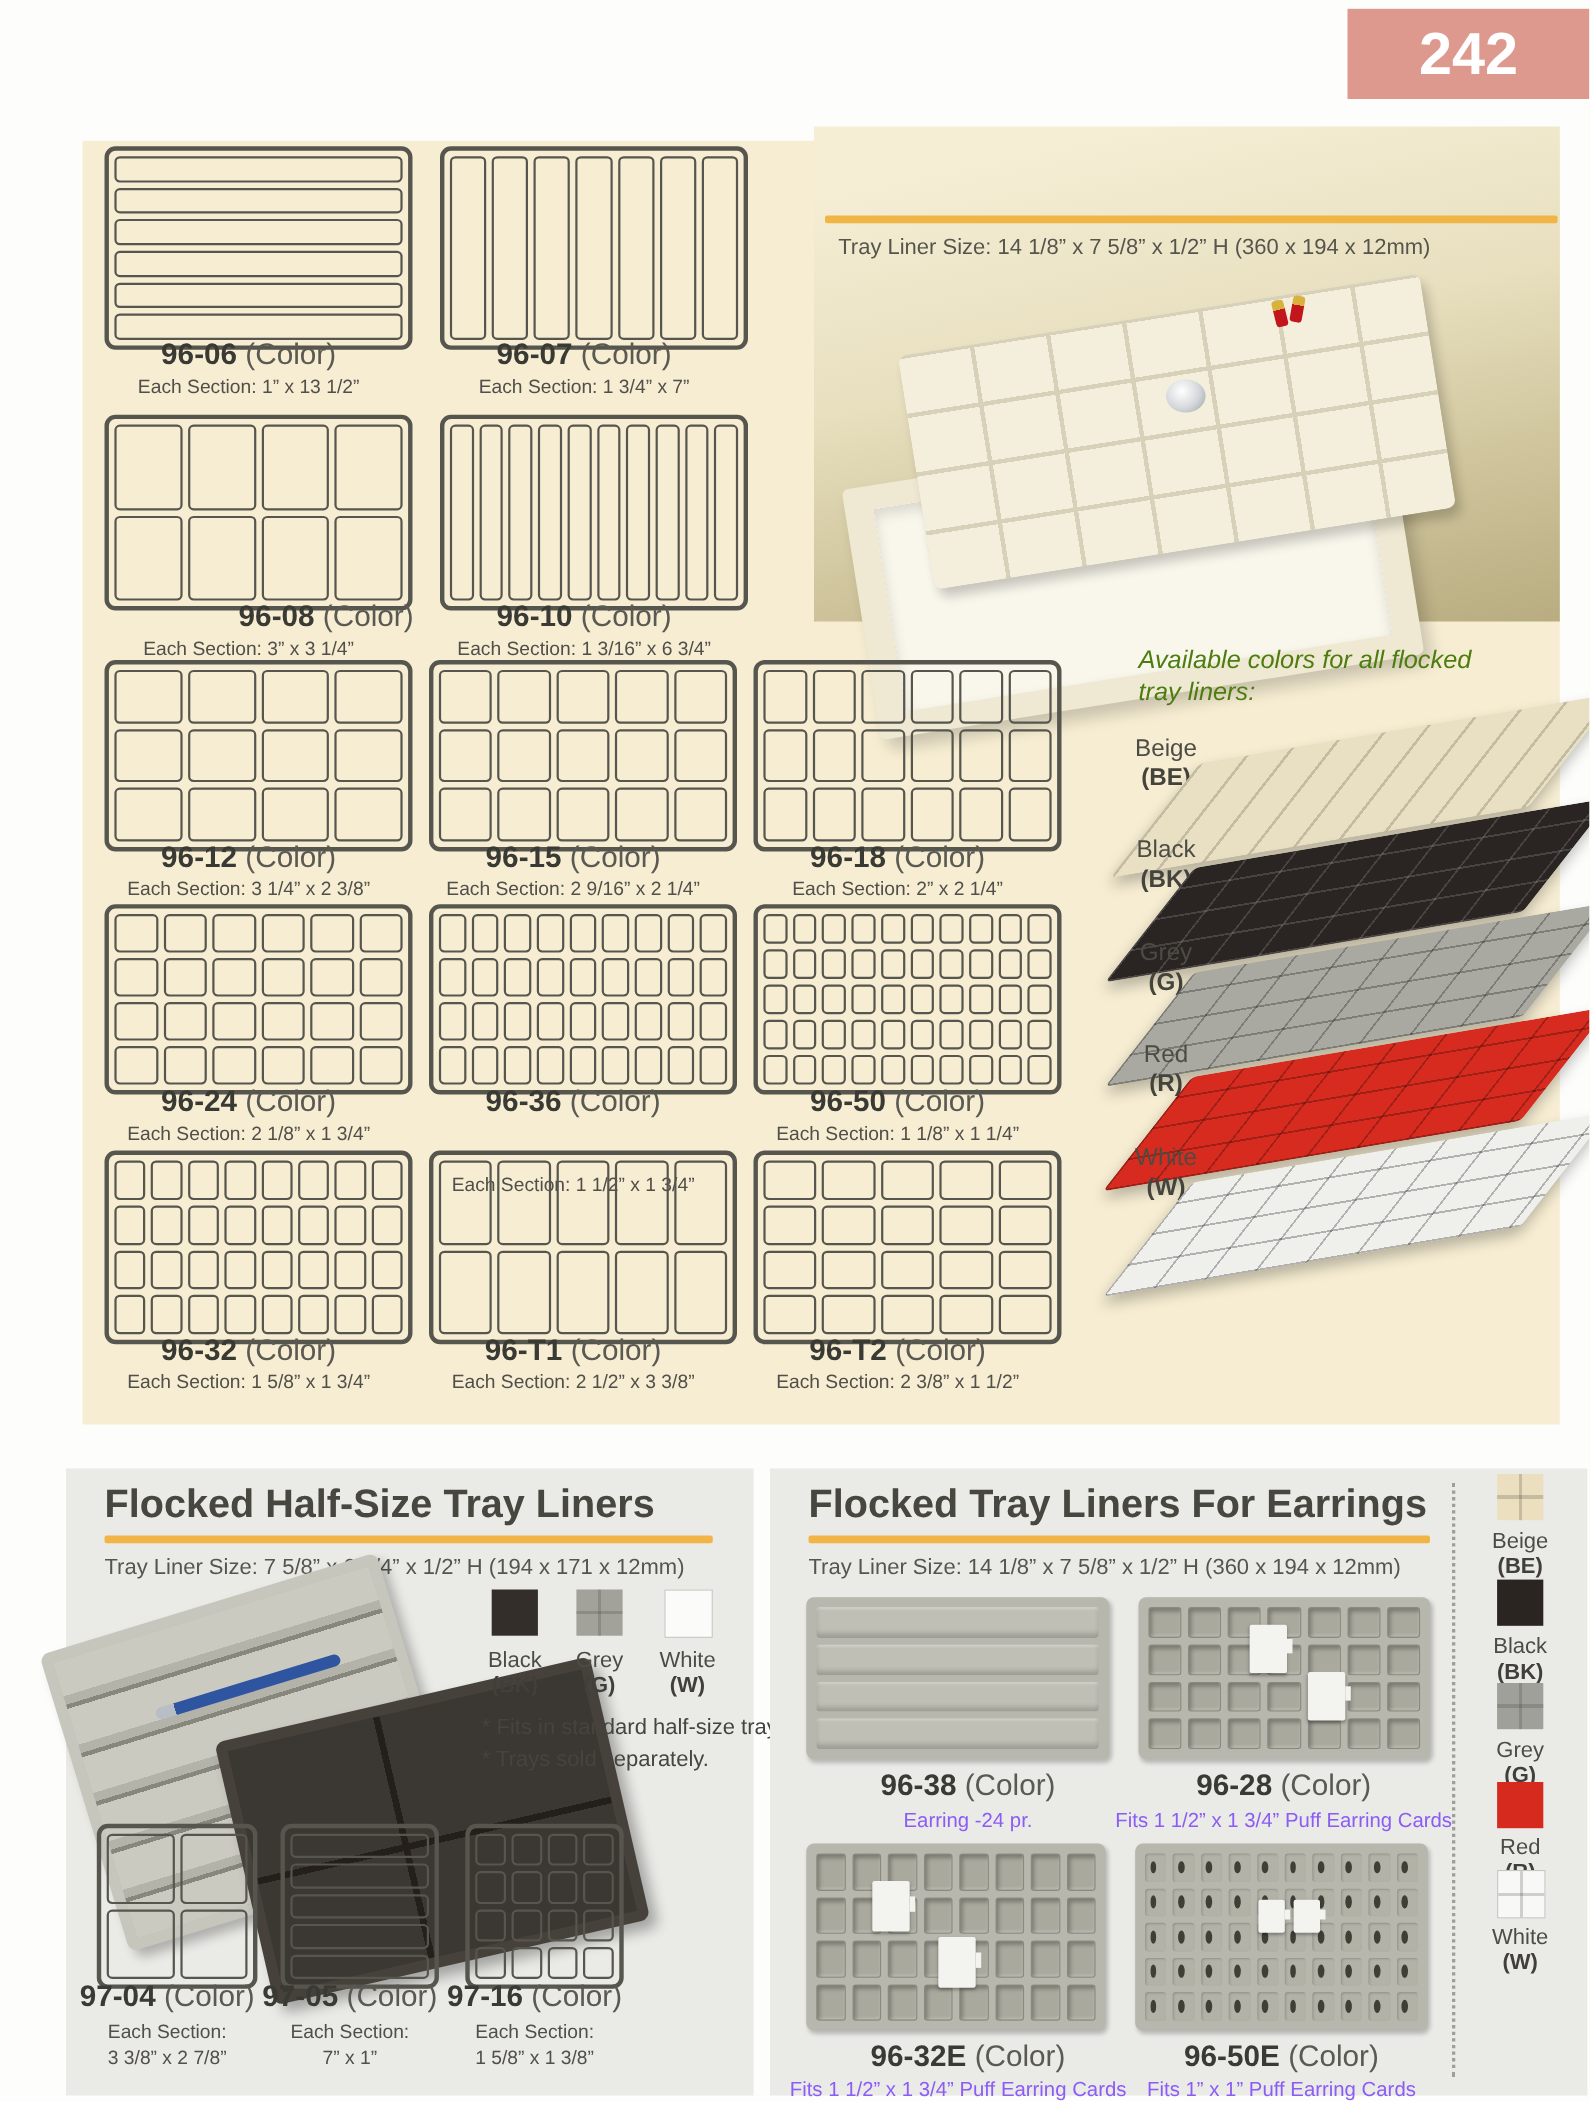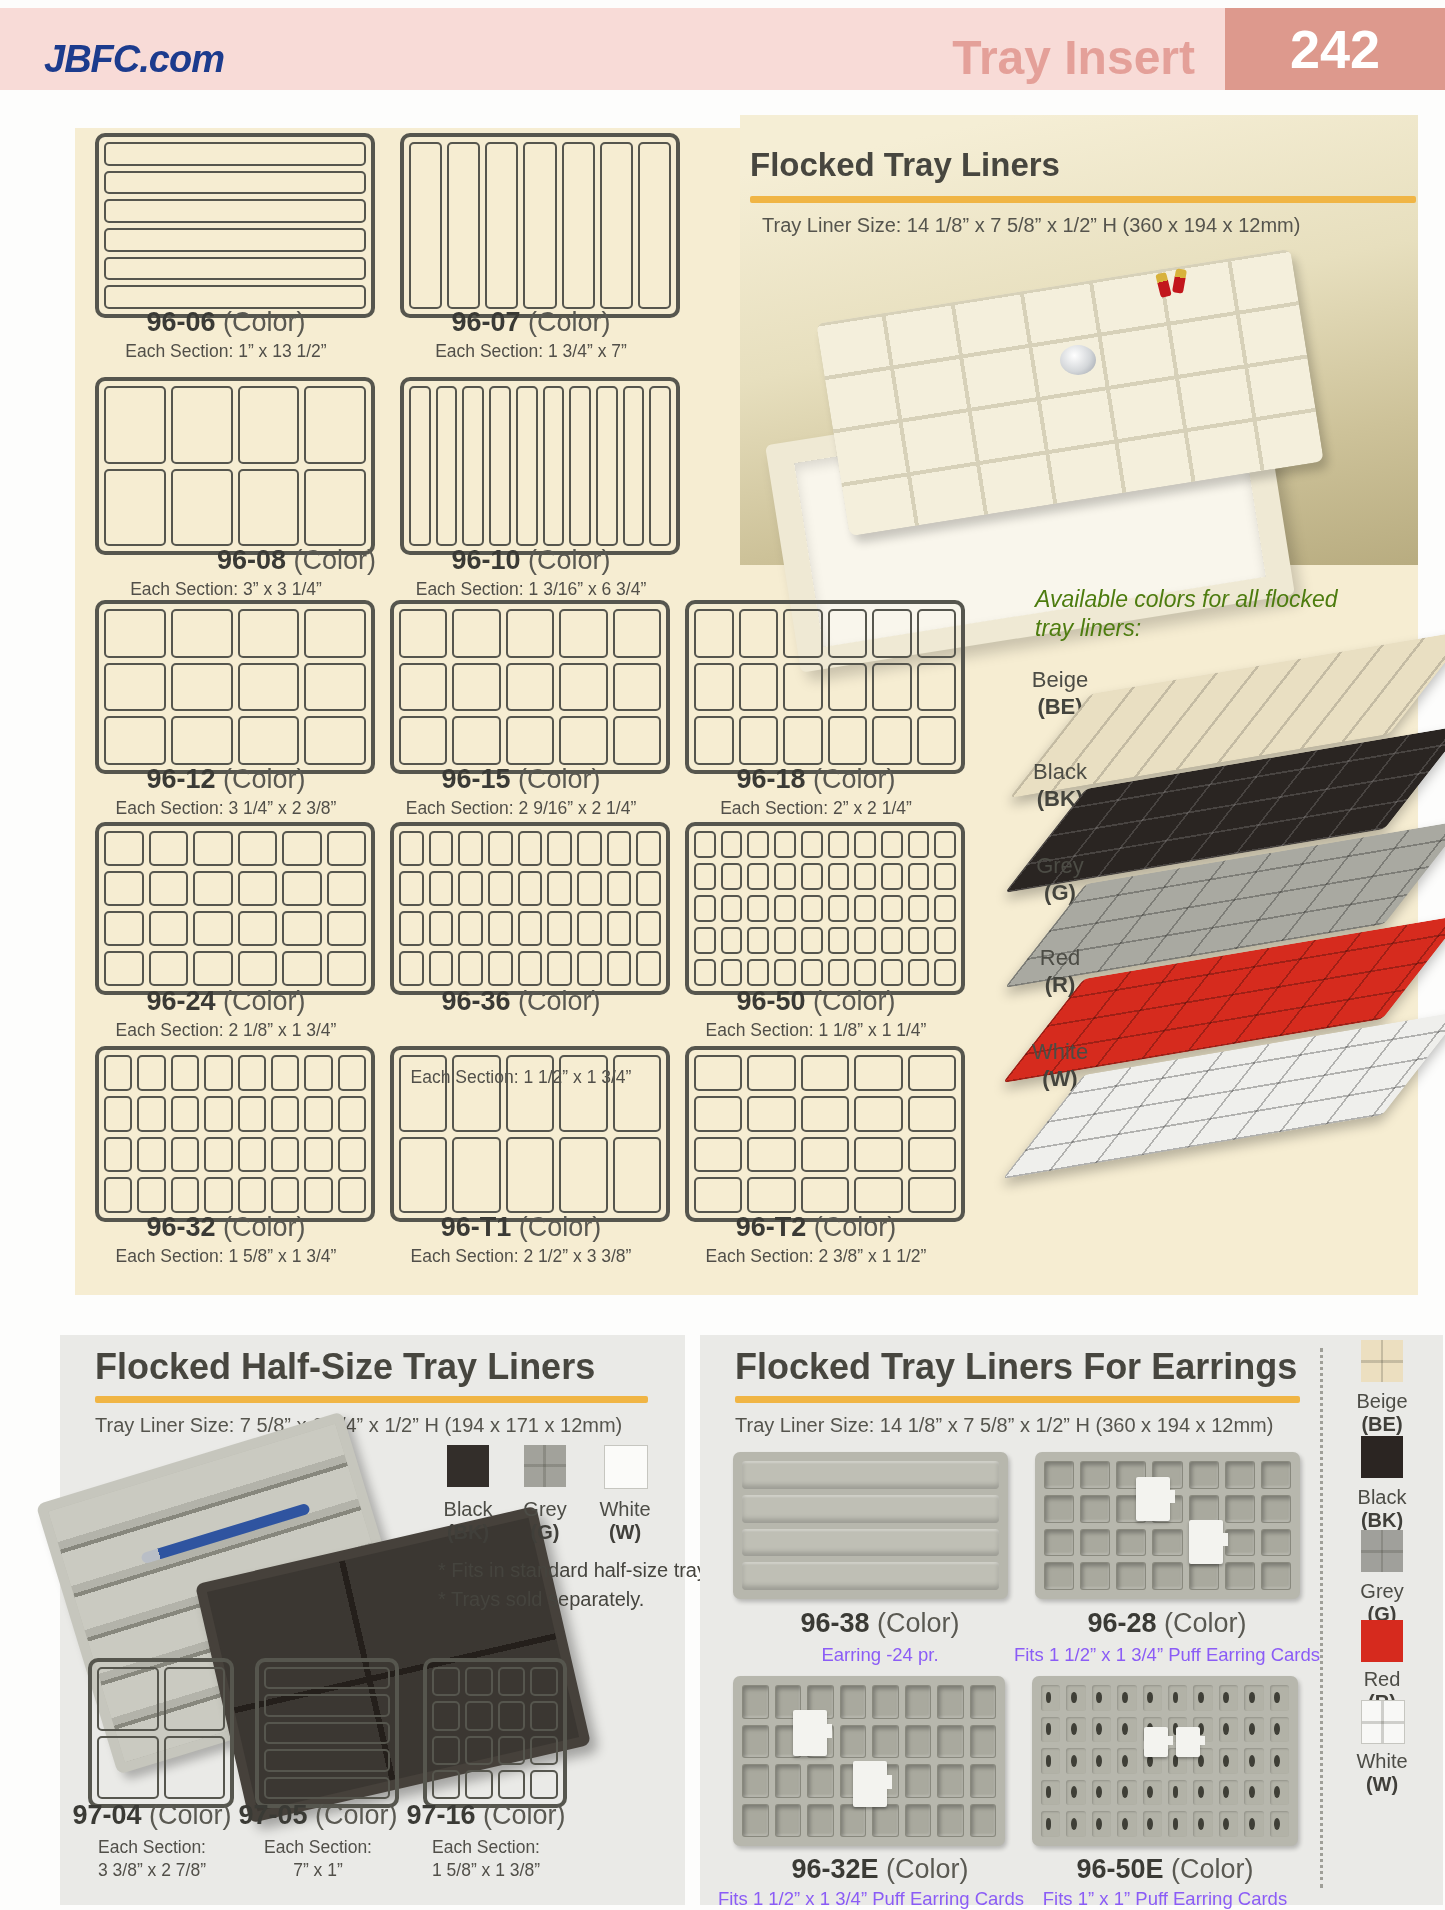--- a/index.html
+++ b/index.html
@@ -111,41 +111,36 @@
   .ecap{position:absolute;width:320px;text-align:center;font-size:27px;color:#5a5952;}
   .ecap .pcode{font-weight:bold;color:#3a3a35;}
   .esub{position:absolute;width:330px;text-align:center;font-size:18.5px;color:#8b5cf6;}
   .hs-sub{position:absolute;width:170px;text-align:center;font-size:17.5px;color:#514f49;line-height:23px;}
 </style>
 </head>
 <body>
 
 <div id="page">
 
-  <div class="header-band">
-    <div class="logo">JBFC.com</div>
-    <div class="page-title">Tray Insert</div>
-  </div>
   <div class="page-num-block">
     <div class="page-num">242</div>
   </div>
 
   <div class="cream-panel"></div>
 
   <div class="photo-top">
     <div class="photo-base-tray">
       <div class="photo-base-floor"></div>
     </div>
     <div class="photo-liner"></div>
     <div class="brooch"></div>
     <div class="shoe" style="left:418px;top:158px;transform:rotate(-14deg);"></div>
     <div class="shoe" style="left:434px;top:154px;transform:rotate(10deg);"></div>
   </div>
 
-  <div class="panel-heading" style="left:750px;top:146px;">Flocked Tray Liners</div>
   <div class="gold-line" style="left:750px;top:196px;width:666px;"></div>
   <div class="size-line" style="left:762px;top:214px;">Tray Liner Size: 14 1/8” x 7 5/8” x 1/2” H  (360 x 194 x 12mm)</div>
 
   <div class="tray" style="left:95px;top:133px;width:262px;height:167px;">
     <div class="tray-grid" style="grid-template-columns: repeat(1, 1fr); grid-template-rows: repeat(6, 1fr);">
         <div class="cell"></div>
         <div class="cell"></div>
         <div class="cell"></div>
         <div class="cell"></div>
         <div class="cell"></div>

